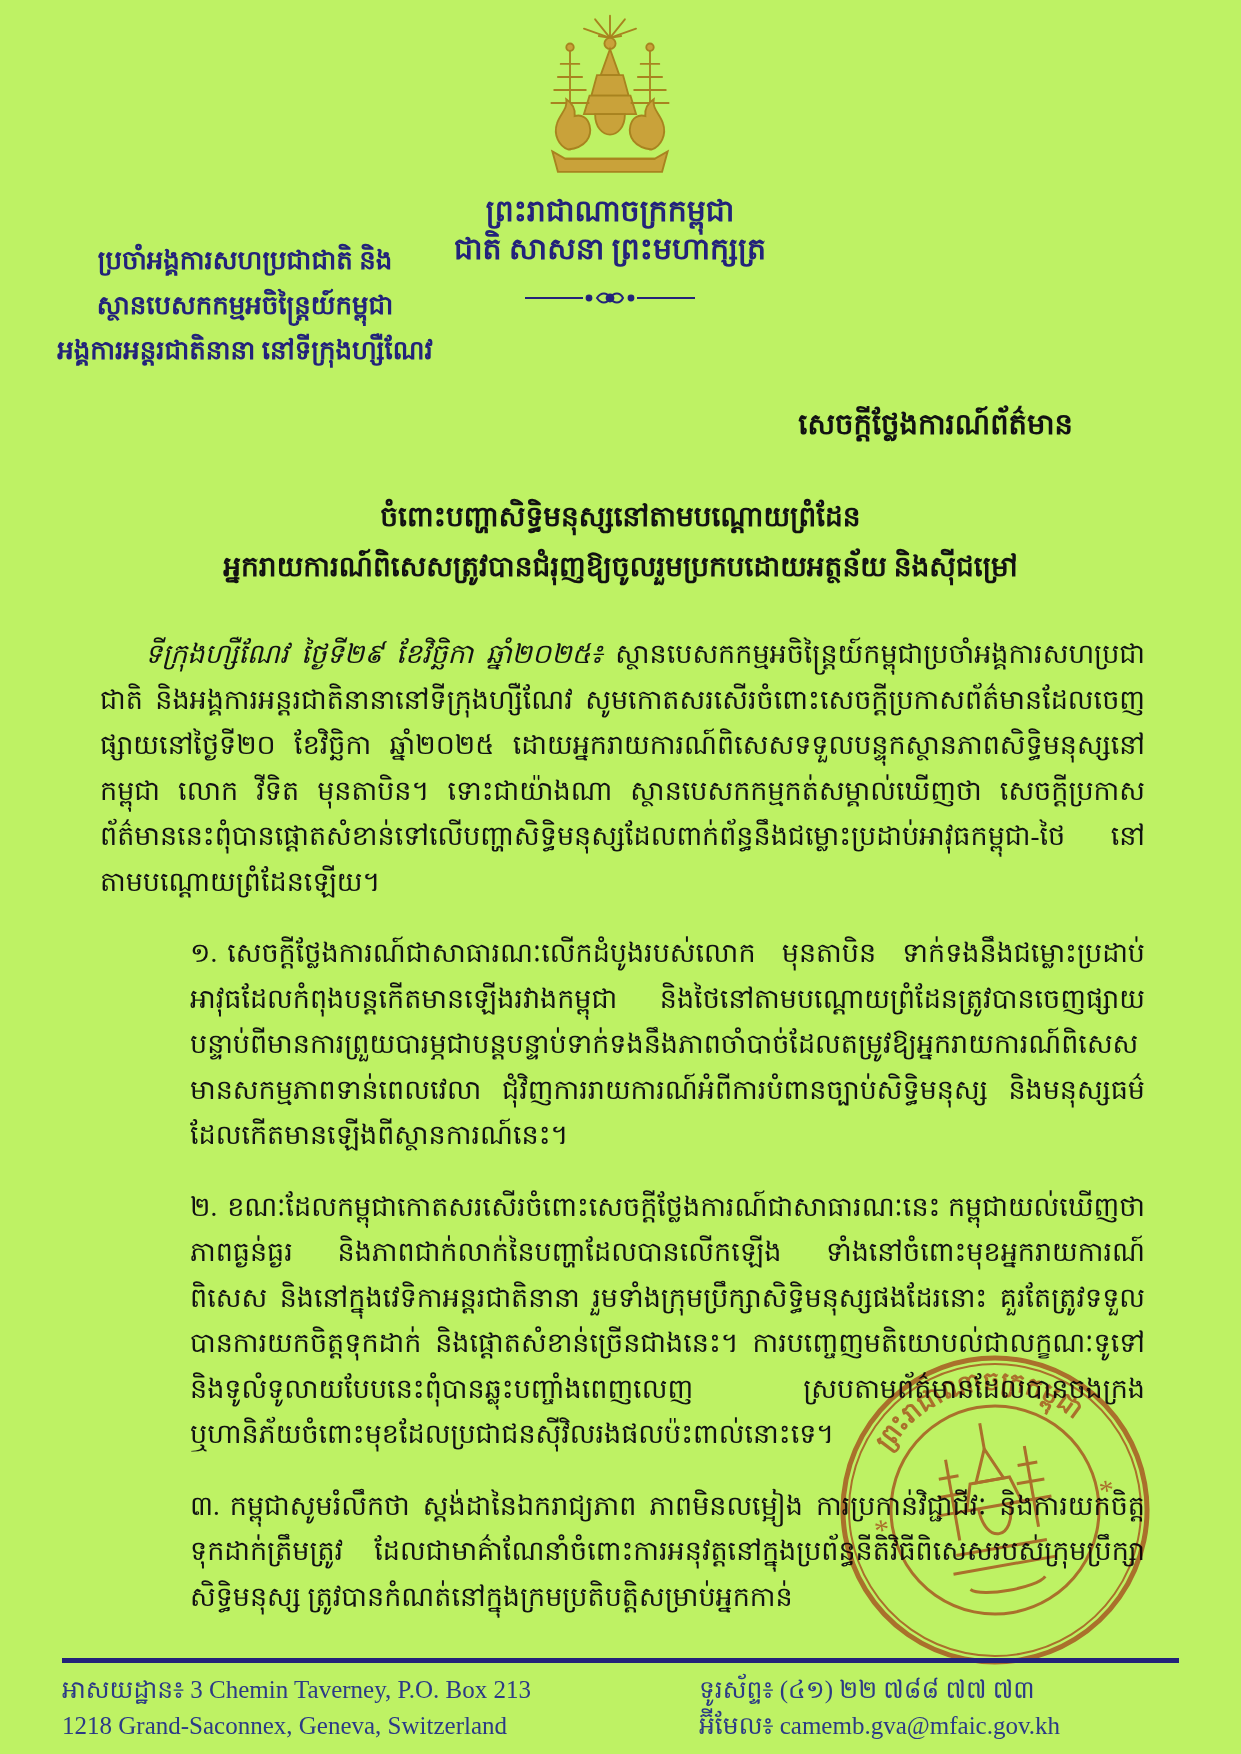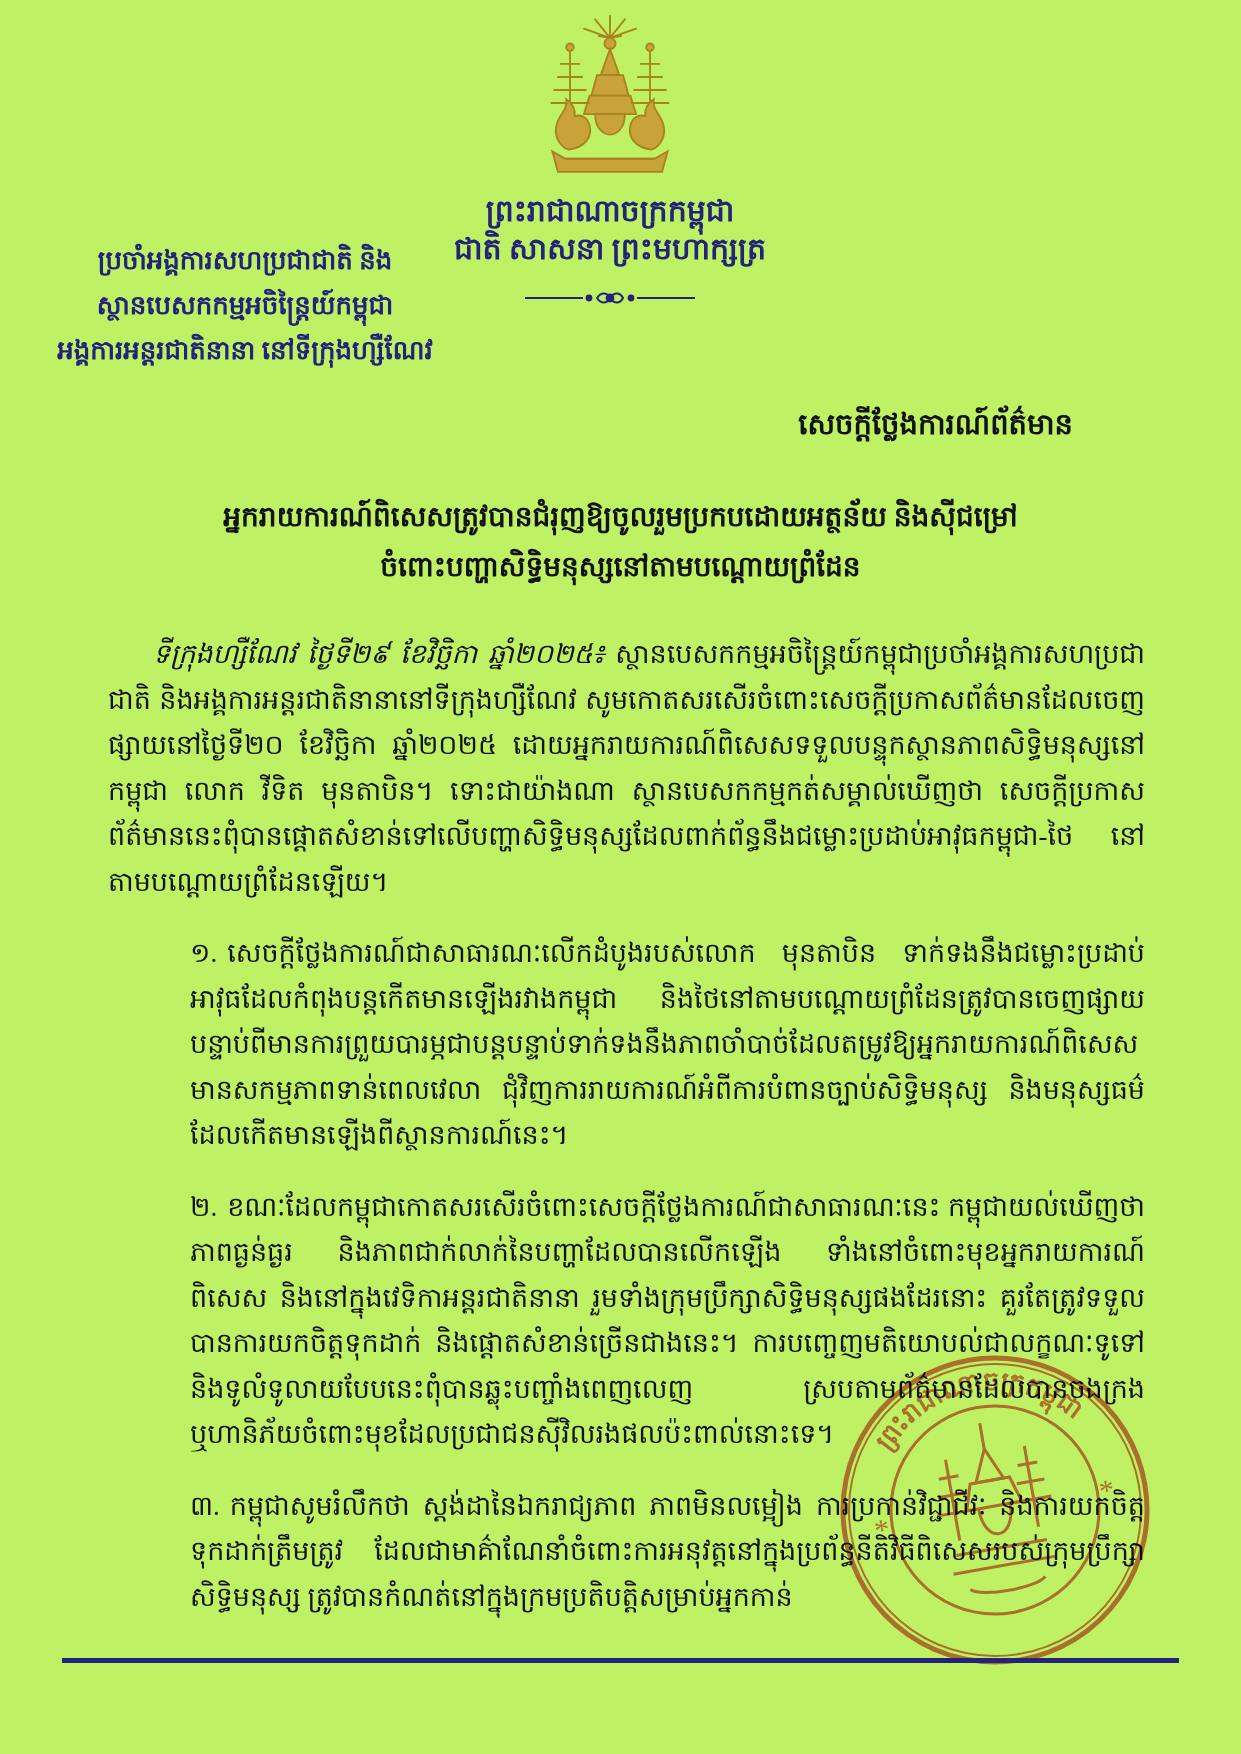--- a/index.html
+++ b/index.html
@@ -33,21 +33,21 @@
   .doc-title{
     position:absolute;left:70px;top:492px;width:1101px;
     text-align:center;font-weight:bold;font-size:28px;line-height:50px;
     color:#121212;
   }
   
   .body-text{
     position:absolute;left:100px;top:632px;width:1045px;
     font-size:27px;line-height:45.5px;text-align:justify;
   }
-  .intro{ text-indent:45px;margin:0 0 26px 8px;}
+  .intro{ text-indent:45px;margin:0 0 26px 0;}
   .dateline{font-style:italic;}
   .item{ margin:0 0 26px 0;padding-left:90px;}
   .item .num{margin-right:10px;}
   
   .stamp{
     position:absolute;left:837px;top:1352px;width:316px;height:316px;
     opacity:.82;mix-blend-mode:multiply;
   }
   
   .footer-rule{
@@ -124,22 +124,22 @@
 
   <div class="mission-block">
     <div>ប្រចាំអង្គការសហប្រជាជាតិ និង</div>
     <div>ស្ថានបេសកកម្មអចិន្ត្រៃយ៍កម្ពុជា</div>
     <div>អង្គការអន្តរជាតិនានា នៅទីក្រុងហ្សឺណែវ</div>
   </div>
 
   <div class="statement-label">សេចក្ដីថ្លែងការណ៍ព័ត៌មាន</div>
 
   <div class="doc-title">
+    <div>ចំពោះបញ្ហាសិទ្ធិមនុស្សនៅតាមបណ្ដោយព្រំដែន</div>
     <div>អ្នករាយការណ៍ពិសេសត្រូវបានជំរុញឱ្យចូលរួមប្រកបដោយអត្ថន័យ និងស៊ីជម្រៅ</div>
-    <div>ចំពោះបញ្ហាសិទ្ធិមនុស្សនៅតាមបណ្ដោយព្រំដែន</div>
   </div>
 
   <div class="body-text">
     <p class="intro"><span class="dateline">ទីក្រុងហ្សឺណែវ ថ្ងៃទី២៩ ខែវិច្ឆិកា ឆ្នាំ២០២៥៖</span><span> ស្ថានបេសកកម្មអចិន្ត្រៃយ៍កម្ពុជាប្រចាំអង្គការសហប្រជាជាតិ និងអង្គការអន្តរជាតិនានានៅទីក្រុងហ្សឺណែវ សូមកោតសរសើរចំពោះសេចក្ដីប្រកាសព័ត៌មានដែលចេញផ្សាយនៅថ្ងៃទី២០ ខែវិច្ឆិកា ឆ្នាំ២០២៥ ដោយអ្នករាយការណ៍ពិសេសទទួលបន្ទុកស្ថានភាពសិទ្ធិមនុស្សនៅកម្ពុជា លោក វីទិត មុនតាបិន។ ទោះជាយ៉ាងណា ស្ថានបេសកកម្មកត់សម្គាល់ឃើញថា សេចក្ដីប្រកាសព័ត៌មាននេះពុំបានផ្ដោតសំខាន់ទៅលើបញ្ហាសិទ្ធិមនុស្សដែលពាក់ព័ន្ធនឹងជម្លោះប្រដាប់អាវុធកម្ពុជា-ថៃ នៅតាមបណ្ដោយព្រំដែនឡើយ។</span></p>
 
     <p class="item"><span class="num">១.</span><span>សេចក្ដីថ្លែងការណ៍ជាសាធារណៈលើកដំបូងរបស់លោក មុនតាបិន ទាក់ទងនឹងជម្លោះប្រដាប់អាវុធដែលកំពុងបន្តកើតមានឡើងរវាងកម្ពុជា និងថៃនៅតាមបណ្ដោយព្រំដែនត្រូវបានចេញផ្សាយ បន្ទាប់ពីមានការព្រួយបារម្ភជាបន្តបន្ទាប់ទាក់ទងនឹងភាពចាំបាច់ដែលតម្រូវឱ្យអ្នករាយការណ៍ពិសេសមានសកម្មភាពទាន់ពេលវេលា ជុំវិញការរាយការណ៍អំពីការបំពានច្បាប់សិទ្ធិមនុស្ស និងមនុស្សធម៌ដែលកើតមានឡើងពីស្ថានការណ៍នេះ។</span></p>
 
     <p class="item"><span class="num">២.</span><span>ខណៈដែលកម្ពុជាកោតសរសើរចំពោះសេចក្ដីថ្លែងការណ៍ជាសាធារណៈនេះ កម្ពុជាយល់ឃើញថា ភាពធ្ងន់ធ្ងរ និងភាពជាក់លាក់នៃបញ្ហាដែលបានលើកឡើង ទាំងនៅចំពោះមុខអ្នករាយការណ៍ពិសេស និងនៅក្នុងវេទិកាអន្តរជាតិនានា រួមទាំងក្រុមប្រឹក្សាសិទ្ធិមនុស្សផងដែរនោះ គួរតែត្រូវទទួលបានការយកចិត្តទុកដាក់ និងផ្ដោតសំខាន់ច្រើនជាងនេះ។ ការបញ្ចេញមតិយោបល់ជាលក្ខណៈទូទៅ និងទូលំទូលាយបែបនេះពុំបានឆ្លុះបញ្ចាំងពេញលេញ ស្របតាមព័ត៌មានដែលបានចងក្រង ឬហានិភ័យចំពោះមុខដែលប្រជាជនស៊ីវិលរងផលប៉ះពាល់នោះទេ។</span></p>
 
     <p class="item"><span class="num">៣.</span><span>កម្ពុជាសូមរំលឹកថា ស្ដង់ដានៃឯករាជ្យភាព ភាពមិនលម្អៀង ការប្រកាន់វិជ្ជាជីវៈ និងការយកចិត្តទុកដាក់ត្រឹមត្រូវ ដែលជាមាគ៌ាណែនាំចំពោះការអនុវត្តនៅក្នុងប្រព័ន្ធនីតិវិធីពិសេសរបស់ក្រុមប្រឹក្សាសិទ្ធិមនុស្ស ត្រូវបានកំណត់នៅក្នុងក្រមប្រតិបត្តិសម្រាប់អ្នកកាន់</span></p>
@@ -168,14 +168,24 @@
         <line x1="198" y1="100" x2="198" y2="182"></line>
         <path d="M108,118 h20 M104,136 h28 M100,154 h36"></path>
         <path d="M188,118 h20 M184,136 h28 M180,154 h36"></path>
         <path d="M112,196 h92 M106,214 h104"></path>
         <path d="M120,232 c10,10 66,10 76,0"></path>
       </g>
     </g>
   </svg>
 
   <div class="footer-rule"></div>
+  <div class="footer">
+    <div class="col-left">
+      <div>អាសយដ្ឋាន៖ 3 Chemin Taverney, P.O. Box 213</div>
+      <div>1218 Grand-Saconnex, Geneva, Switzerland</div>
+    </div>
+    <div class="col-right">
+      <div>ទូរស័ព្ទ៖ (៤១) ២២ ៧៨៨ ៧៧ ៧៣</div>
+      <div>អ៊ីមែល៖ camemb.gva@mfaic.gov.kh</div>
+    </div>
+  </div>
 
 </div>
 
 </body></html>

